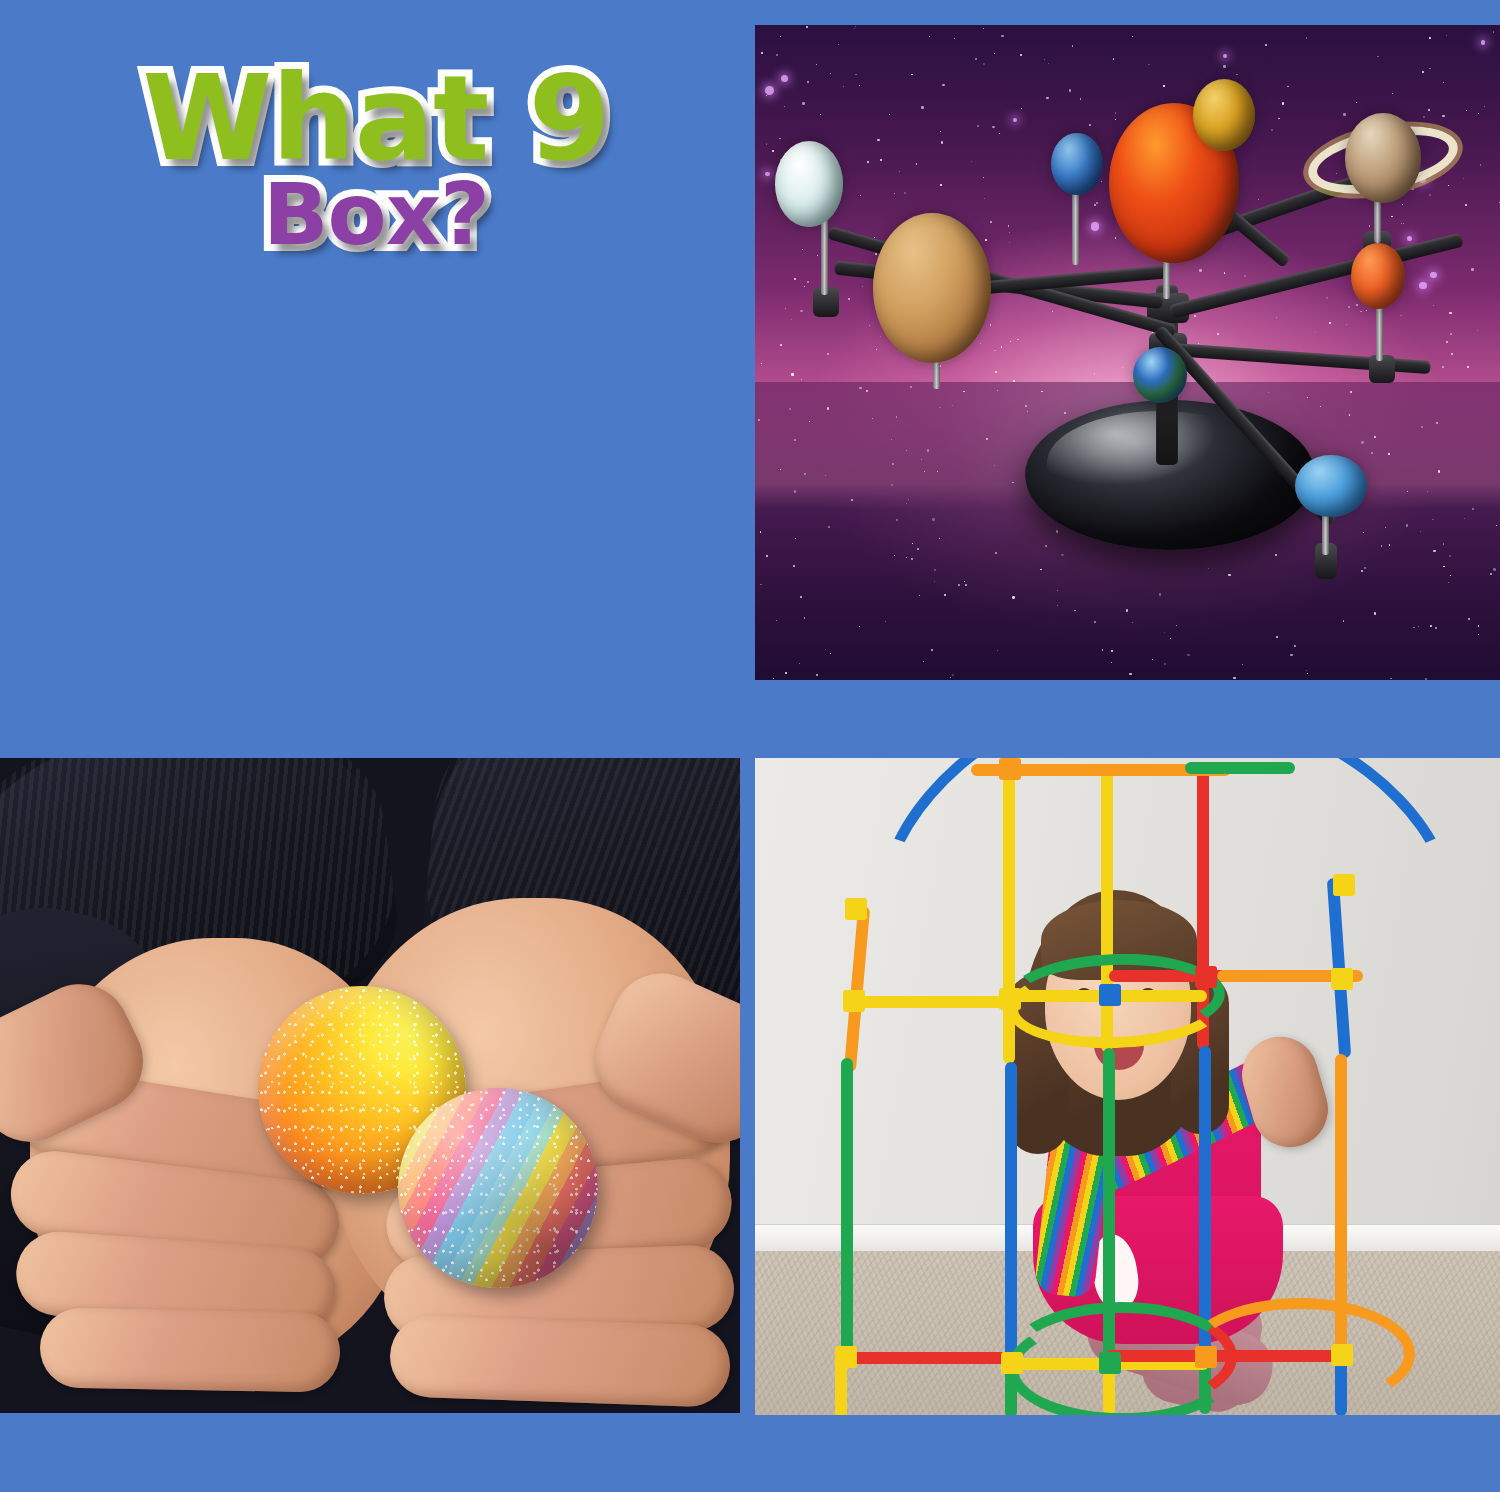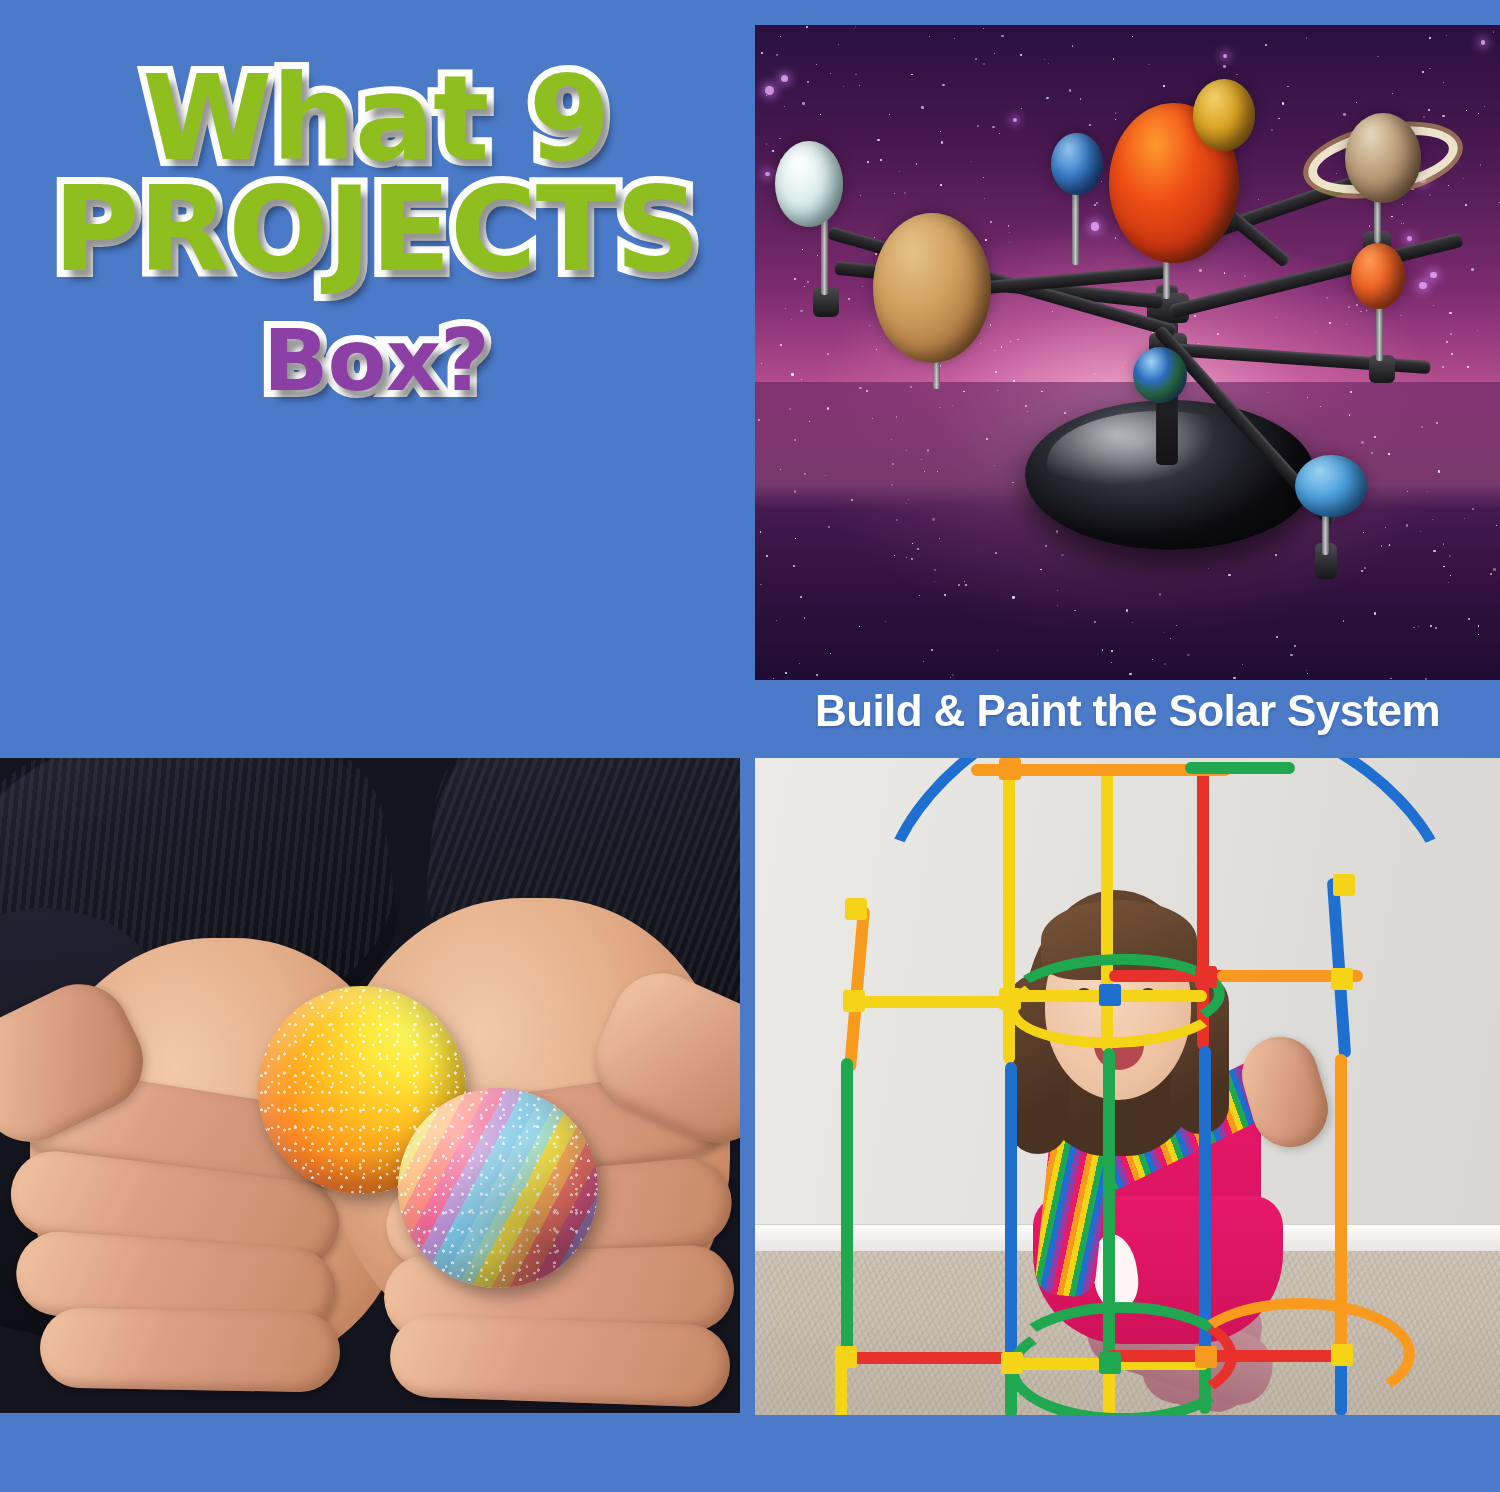--- a/index.html
+++ b/index.html
@@ -177,21 +177,20 @@
   .g-eye{ position:absolute; border-radius:50%; background:#4a3020; }
   .g-mouth{ position:absolute; border-radius:0 0 40px 40px; background:#b4484f; }
 </style>
 </head>
 <body>
 
 <div class="collage">
 
   <div class="title-panel">
     <span class="t-line t-green  l1">What 9</span>
-    <span class="t-line t-green  l2">PROJECTS</span>
     <span class="t-line t-purple l5">Box?</span>
   </div>
 
   <div class="photo p-solar">
     <div class="space-bg"></div>
     <div class="horizon"></div>
     <div class="stars" id="solar-stars">
         <i class="st" style="left:69.80%;top:80.78%;width:2.3px;height:2.3px;opacity:0.90"></i>
         <i class="st" style="left:5.72%;top:18.39%;width:2.0px;height:2.0px;opacity:0.59"></i>
         <i class="st" style="left:38.39%;top:55.84%;width:1.7px;height:1.7px;opacity:0.79"></i>
@@ -685,21 +684,20 @@
            background:radial-gradient(ellipse at 34% 26%, #ff9a52 0%, #ef6326 42%, #b9431a 78%, #772a12 100%);"></div>
 
       <div class="planet" style="left:540px; top:430px; width:72px; height:62px;
            background:radial-gradient(ellipse at 34% 26%, #9cd2f2 0%, #4ca0de 42%, #2a75b5 78%, #1a4e7e 100%);"></div>
 
       <div class="planet" style="left:378px; top:322px; width:54px; height:56px; z-index:6;
            background:radial-gradient(ellipse at 34% 26%, #9fd6f5 0%, #2f6fc4 34%, #2f7a45 58%, #1b4a86 82%, #102c54 100%);"></div>
     </div>
   </div>
 
-  <div class="caption cap-solar">Build &amp; Paint the Solar System</div>
 
   <div class="photo p-balls">
     <div class="balls-bg"></div>
 
     <div class="sleeve" style="left:-40px; top:-30px; width:430px; height:300px; transform:rotate(-8deg);"></div>
     <div class="sleeve-rib" style="left:-40px; top:-30px; width:430px; height:300px; transform:rotate(-8deg);"></div>
     <div class="sleeve" style="left:430px; top:-60px; width:400px; height:330px; transform:rotate(6deg);"></div>
     <div class="sleeve-rib" style="left:430px; top:-60px; width:400px; height:330px; transform:rotate(6deg);"></div>
     <div class="sleeve" style="left:-120px; top:150px; width:300px; height:420px; transform:rotate(12deg);"></div>
 

